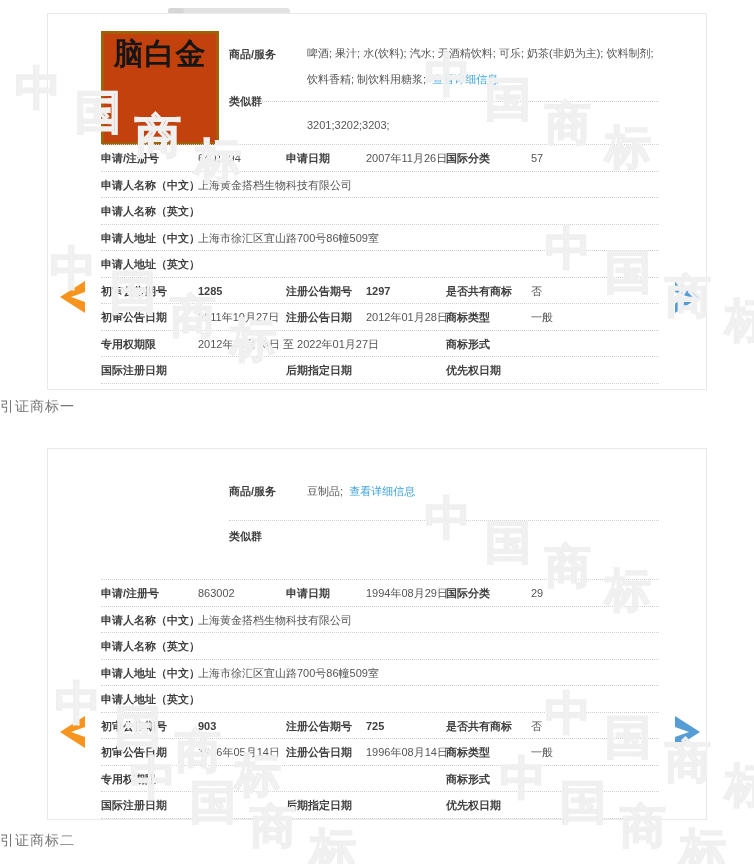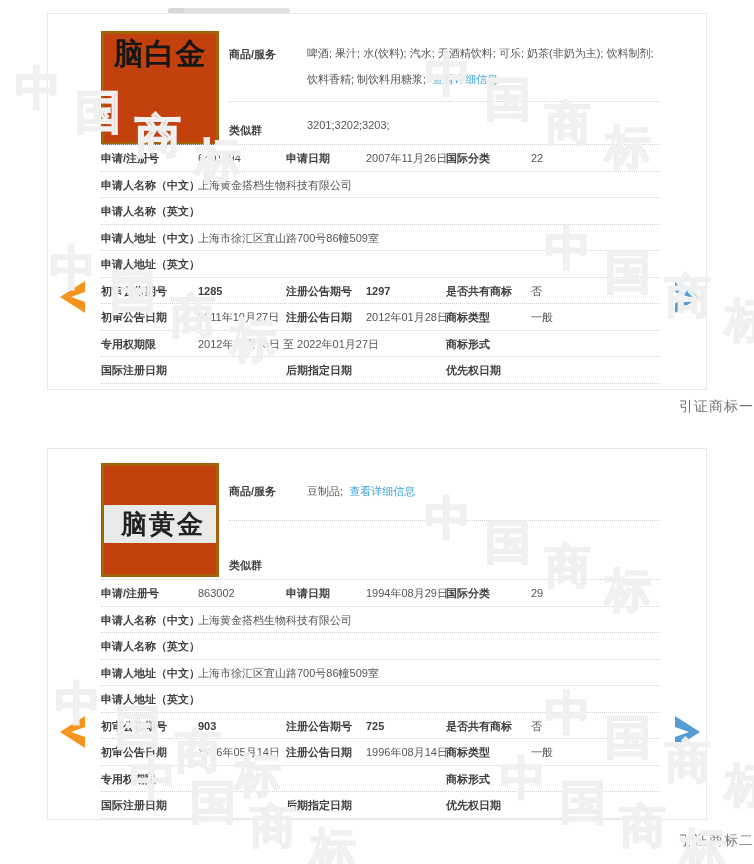--- a/index.html
+++ b/index.html
@@ -28,39 +28,39 @@
 
   .goods-label,.sim-label{position:absolute;left:181px;font-size:11px;font-weight:bold;color:#3f3f3f;white-space:nowrap}
   .goods-value,.sim-value{position:absolute;left:259px;font-size:11px;color:#555}
   #card1 .goods-label{top:33px}
   #card1 .goods-value{top:26px;width:352px;line-height:26px}
   #card2 .goods-label{top:35px}
   #card2 .goods-value{top:35px;white-space:nowrap}
   .goods-sep{position:absolute;left:181px;width:430px;border-top:1px dotted #d0d0d0}
   #card1 .goods-sep{top:87px}
   #card2 .goods-sep{top:71px}
-  .sim-label{top:109px}
+  .sim-label{top:80px}
   .sim-value{top:105px}
   .link{color:#3aa2da;text-decoration:none;cursor:pointer;margin-left:3px}
 
   .tm-table{position:absolute;left:53px;top:130px;width:558px;border-top:1px dotted #d0d0d0}
   .trow{position:relative;height:26.5px;border-bottom:1px dotted #d0d0d0;font-size:11px}
   .trow span{position:absolute;top:0;line-height:26.5px;white-space:nowrap}
   .lab{font-weight:bold;color:#3f3f3f}
   .val{color:#555}
   .val.strong{font-weight:bold;color:#3f3f3f}
   .p0{left:0}.p1{left:97px}.p2{left:185px}.p3{left:265px}.p4{left:345px}.p5{left:430px}
 
   .arrow{position:absolute;width:30px;height:36px;border:none;background:none;padding:0;cursor:pointer}
   .a1-left{left:57px;top:279px}
   .a1-right{left:673px;top:279px}
   .a2-left{left:57px;top:714px}
   .a2-right{left:673px;top:714px}
 
-  .caption{position:absolute;left:0;width:100%;text-align:right;font-size:14px;color:#757575;letter-spacing:1px}
+  .caption{position:absolute;left:0;width:100%;text-align:left;font-size:14px;color:#757575;letter-spacing:1px}
   #caption1{top:398px}
   #caption2{top:832px}
 
   .watermark{position:absolute;left:0;top:0;width:754px;height:864px;pointer-events:none;z-index:3;overflow:hidden}
   .wm-char{position:absolute;font-size:46px;font-weight:bold;line-height:1;
            color:transparent;-webkit-text-stroke:1.6px #f0f0f0}
 </style>
 </head>
 <body>
 
@@ -119,21 +119,21 @@
   <span class="sim-label">类似群</span>
   <span class="sim-value">3201;3202;3203;</span>
 
   <div class="tm-table">
     <div class="trow">
       <span class="lab p0">申请/注册号</span>
       <span class="val p1">6401094</span>
       <span class="lab p2">申请日期</span>
       <span class="val p3">2007年11月26日</span>
       <span class="lab p4">国际分类</span>
-      <span class="val p5">22</span>
+      <span class="val p5">57</span>
     </div>
     <div class="trow">
       <span class="lab p0">申请人名称（中文）</span>
       <span class="val p1">上海黄金搭档生物科技有限公司</span>
     </div>
     <div class="trow">
       <span class="lab p0">申请人名称（英文）</span>
       <span class="val p1"></span>
     </div>
     <div class="trow">
@@ -181,25 +181,20 @@
 </button>
 <button class="arrow a1-right">
   <svg width="30" height="36" viewBox="0 0 30 36">
     <polygon points="2,2 27,18 2,34 2,23 16,18 2,13" fill="#559dd4"></polygon>
   </svg>
 </button>
 
 <div class="caption" id="caption1">引证商标一</div>
 
 <section class="card" id="card2">
-  <div class="logo-box">
-    <div class="band">
-      <span class="logo-text2">脑黄金</span>
-    </div>
-  </div>
 
   <span class="goods-label">商品/服务</span>
   <div class="goods-value">
     <span>豆制品;</span>
     <a class="link">查看详细信息</a>
   </div>
   <div class="goods-sep"></div>
   <span class="sim-label">类似群</span>
   <span class="sim-value"></span>
 

